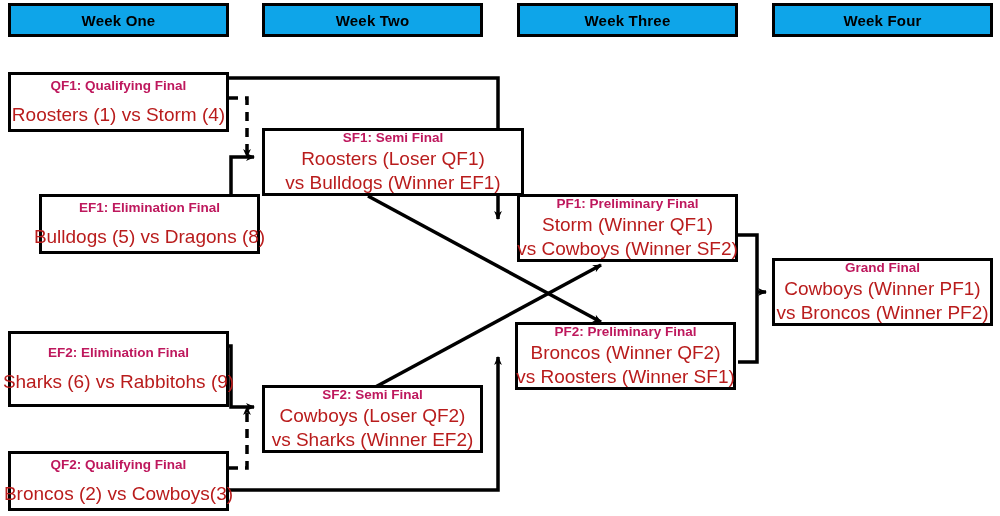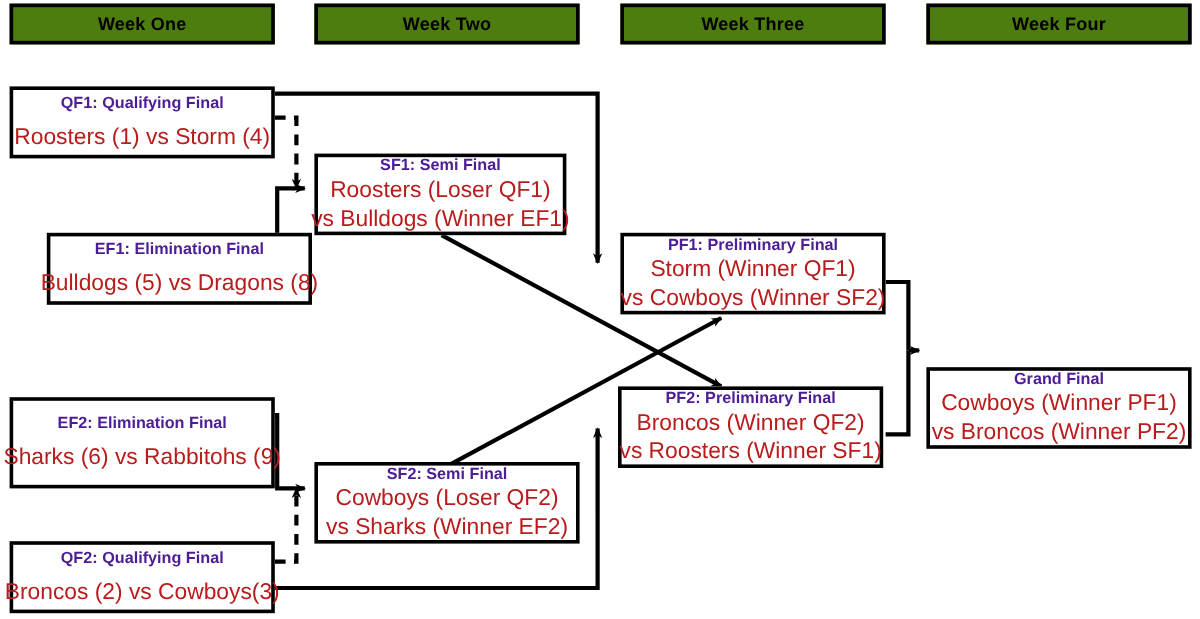--- a/index.html
+++ b/index.html
@@ -14,21 +14,21 @@
     position: relative;
     width: 1000px;
     height: 516px;
     background: #ffffff;
     overflow: hidden;
   }
   
   .week-header {
     position: absolute;
     height: 34px;
-    background: #4d7c0f;
+    background: #0ea5e9;
     border: 3px solid #000000;
     box-sizing: border-box;
     display: flex;
     align-items: center;
     justify-content: center;
     color: #000000;
     font-size: 15px;
     font-weight: bold;
     letter-spacing: 0.2px;
   }
@@ -41,21 +41,21 @@
     display: flex;
     flex-direction: column;
     align-items: center;
     justify-content: center;
     color: #1a1a1a;
     z-index: 5;
   }
   .match-title {
     font-size: 13.5px;
     font-weight: bold;
-    color: #4c1d95;
+    color: #be185d;
     white-space: nowrap;
   }
   .match-line {
     font-size: 19px;
     font-weight: normal;
     color: #b91c1c;
     white-space: nowrap;
   }
   
   .box-2line .match-title { margin-bottom: 11px; }
@@ -132,21 +132,21 @@
   <div class="match-box box-2line" style="left:8px; top:331px; width:221px; height:76px;">
     <div class="match-title">EF2: Elimination  Final</div>
     <div class="match-line">Sharks (6) vs Rabbitohs (9)</div>
   </div>
 
   <div class="match-box box-2line" style="left:8px; top:451px; width:221px; height:60px;">
     <div class="match-title">QF2: Qualifying Final</div>
     <div class="match-line">Broncos (2) vs Cowboys(3)</div>
   </div>
 
-  <div class="match-box box-3line" style="left:262px; top:128px; width:210px; height:68px;">
+  <div class="match-box box-3line" style="left:262px; top:128px; width:262px; height:68px;">
     <div class="match-title">SF1: Semi Final</div>
     <div class="match-line">Roosters (Loser QF1)</div>
     <div class="match-line">vs Bulldogs (Winner  EF1)</div>
   </div>
 
   <div class="match-box box-3line" style="left:262px; top:385px; width:221px; height:68px;">
     <div class="match-title">SF2: Semi Final</div>
     <div class="match-line">Cowboys (Loser QF2)</div>
     <div class="match-line">vs Sharks (Winner EF2)</div>
   </div>
@@ -156,19 +156,19 @@
     <div class="match-line">Storm (Winner QF1)</div>
     <div class="match-line">vs Cowboys (Winner SF2)</div>
   </div>
 
   <div class="match-box box-3line" style="left:515px; top:322px; width:221px; height:68px;">
     <div class="match-title">PF2: Preliminary Final</div>
     <div class="match-line">Broncos (Winner QF2)</div>
     <div class="match-line">vs Roosters (Winner SF1)</div>
   </div>
 
-  <div class="match-box box-3line" style="left:772px; top:258px; width:221px; height:68px;margin-top:48px;">
+  <div class="match-box box-3line" style="left:772px; top:258px; width:221px; height:68px;">
     <div class="match-title">Grand Final</div>
     <div class="match-line">Cowboys (Winner PF1)</div>
     <div class="match-line">vs Broncos (Winner  PF2)</div>
   </div>
 
 </div>
 
 </body></html>

